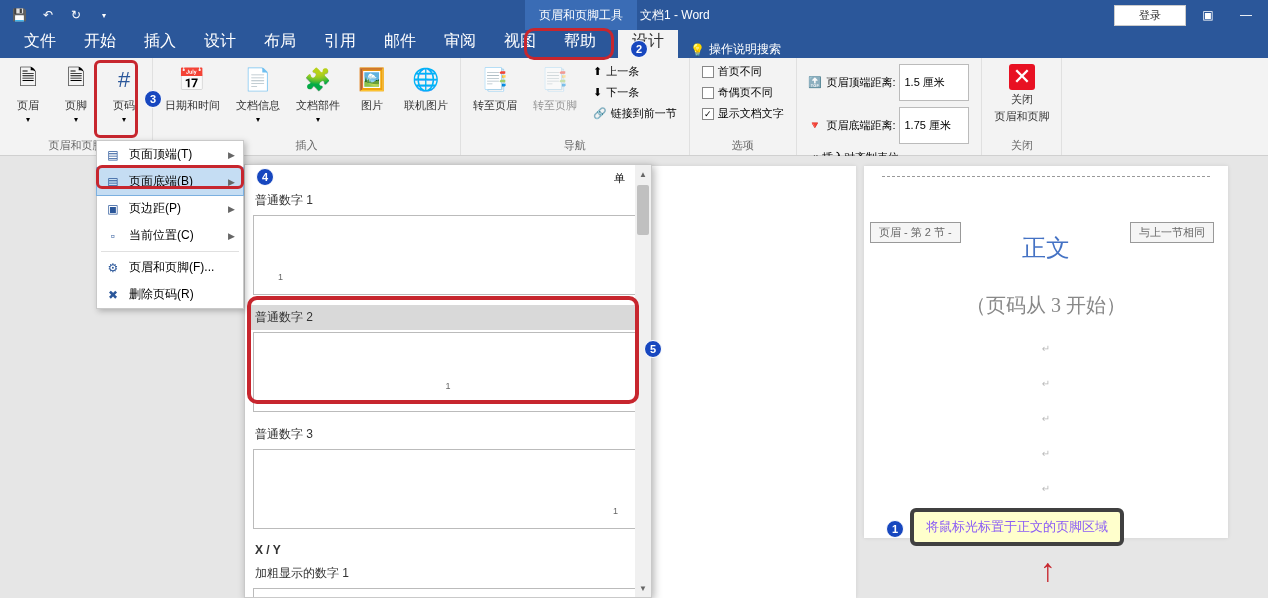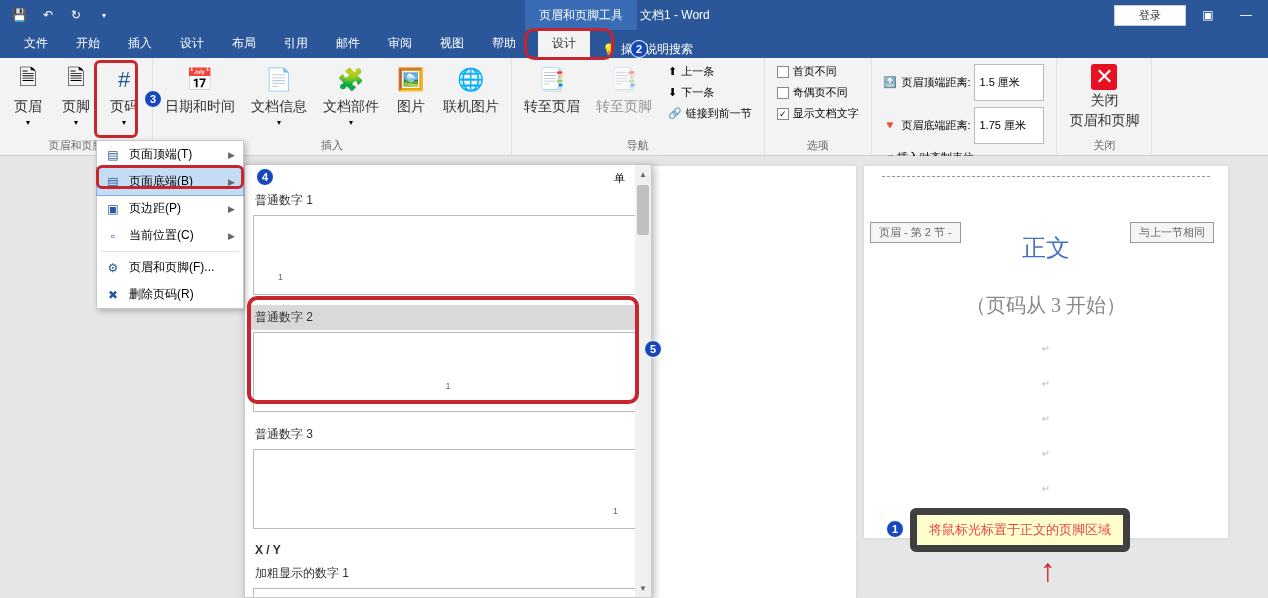--- a/index.html
+++ b/index.html
@@ -10,33 +10,33 @@
     .qat { display: flex; align-items: center; gap: 4px; padding-left: 8px; }
     .qat-btn { width: 24px; height: 24px; display: flex; align-items: center; justify-content: center; color: #fff; cursor: pointer; }
     .title-context-tab { position: absolute; left: 525px; top: 0; height: 30px; background: #3a6cb5; padding: 0 14px; display: flex; align-items: center; font-size: 12px; }
     .title-docname { position: absolute; left: 640px; font-size: 12px; }
     .title-right { position: absolute; right: 6px; display: flex; align-items: center; gap: 6px; }
     .login-btn { background: #fff; color: #333; padding: 2px 24px; font-size: 11px; border: 1px solid #ccc; }
     .win-btn { width: 32px; height: 24px; display: flex; align-items: center; justify-content: center; color: #fff; }
 
     
     .menu-bar { height: 28px; background: #2b579a; display: flex; align-items: flex-end; color: #fff; padding-left: 10px; }
-    .menu-tab { padding: 6px 14px; font-size: 12px; cursor: pointer; }
+    .menu-tab { padding: 6px 14px; font-size: 16px; cursor: pointer; }
     .menu-tab.design { background: #f3f3f3; color: #333; margin-left: 0; }
     .circle-num { display: inline-flex; width: 18px; height: 18px; border-radius: 50%; background: #1747bf; color: #fff; align-items: center; justify-content: center; font-size: 11px; font-weight: bold; border: 1px solid #fff; }
     .search-help { display: flex; align-items: center; gap: 4px; padding: 0 12px; font-size: 12px; }
 
     
     .ribbon { height: 98px; background: #f3f3f3; display: flex; border-bottom: 1px solid #d0d0d0; position: relative; }
     .ribbon-group { border-right: 1px solid #e0e0e0; padding: 4px 8px 0; display: flex; flex-direction: column; justify-content: space-between; }
     .ribbon-group-label { text-align: center; font-size: 11px; color: #666; padding: 2px 0; }
     .ribbon-items { display: flex; gap: 8px; align-items: flex-start; flex: 1; }
     .ribbon-btn { display: flex; flex-direction: column; align-items: center; gap: 2px; cursor: pointer; padding: 2px 4px; position: relative; }
     .ribbon-icon { width: 32px; height: 32px; display: flex; align-items: center; justify-content: center; font-size: 22px; }
-    .ribbon-label { font-size: 14px; color: #333; }
+    .ribbon-label { font-size: 11px; color: #333; }
     .ribbon-small-col { display: flex; flex-direction: column; gap: 2px; font-size: 11px; }
     .ribbon-small-item { display: flex; align-items: center; gap: 4px; padding: 2px 4px; white-space: nowrap; }
     .checkbox { width: 12px; height: 12px; border: 1px solid #888; display: inline-flex; align-items: center; justify-content: center; font-size: 9px; background: #fff; }
     .spin-box { border: 1px solid #bbb; background: #fff; padding: 10px 4px; width: 70px; display: inline-block; font-size: 11px; }
 
     
     .dropdown-menu { position: absolute; left: 96px; top: 140px; width: 148px; background: #fff; border: 1px solid #c9c9c9; box-shadow: 2px 2px 6px rgba(0,0,0,0.25); z-index: 50; }
     .dropdown-item { display: flex; align-items: center; padding: 5px 8px; font-size: 12px; gap: 8px; cursor: pointer; position: relative; }
     .dropdown-item .arrow { position: absolute; right: 8px; color: #666; font-size: 9px; }
     .dropdown-item.hovered { background: #c5ddf3; border: 1px solid #7bb0e0; margin: -1px; }
@@ -57,21 +57,21 @@
     
     .doc-area { position: absolute; top: 156px; left: 0; right: 0; bottom: 0; background: #e6e6e6; z-index: 1; }
     .page-left { position: absolute; left: 256px; top: 10px; width: 600px; height: 432px; background: #fff; box-shadow: 0 0 4px rgba(0,0,0,0.1); }
     .page-right { position: absolute; left: 864px; top: 10px; width: 364px; height: 372px; background: #fff; box-shadow: 0 0 4px rgba(0,0,0,0.1); }
     .header-tag { position: absolute; border: 1px solid #999; background: #f5f5f5; padding: 2px 8px; font-size: 11px; color: #666; }
     .page-title { font-size: 24px; color: #4472c4; text-align: center; padding-top: 30px; font-family: "SimSun"; }
     .page-sub { font-size: 20px; color: #888; text-align: center; padding-top: 28px; font-family: "SimSun"; }
     .page-body-mark { text-align: center; color: #bbb; font-size: 10px; padding-top: 24px; }
 
     
-    .callout-box { position: absolute; left: 910px; top: 508px; border: 7px solid #404040; border-radius: 6px; background: #ffffcc; padding: 6px 12px; z-index: 60; font-size: 13px; color: #ef4444; display: flex; align-items: center; gap: 6px; }
+    .callout-box { position: absolute; left: 910px; top: 508px; border: 4px solid #404040; border-radius: 6px; background: #ffffcc; padding: 6px 12px; z-index: 60; font-size: 13px; color: #8b5cf6; display: flex; align-items: center; gap: 6px; }
     .arrow-up-red { position: absolute; left: 1040px; top: 552px; z-index: 60; color: #c7262e; font-size: 32px; font-weight: bold; }
 
     
     .pagenum-highlight { position: absolute; left: 94px; top: 60px; width: 44px; height: 78px; border: 3px solid #c7262e; border-radius: 6px; z-index: 30; pointer-events: none; }
     .bottom-dd-highlight { position: absolute; left: 96px; top: 165px; width: 148px; height: 24px; border: 3px solid #c7262e; border-radius: 6px; z-index: 60; pointer-events: none; }
     .design-tab-highlight { position: absolute; left: 524px; top: 28px; width: 90px; height: 32px; border: 3px solid #c7262e; border-radius: 10px; z-index: 70; pointer-events: none; }
     .gallery-item-highlight { position: absolute; left: 247px; top: 296px; width: 392px; height: 108px; border: 4px solid #c7262e; border-radius: 10px; z-index: 70; pointer-events: none; }
     .circle-pos { position: absolute; z-index: 80; }
 
     .dotted-header-line { border-bottom: 1px dashed #999; width: 90%; margin: 10px auto 0; }

